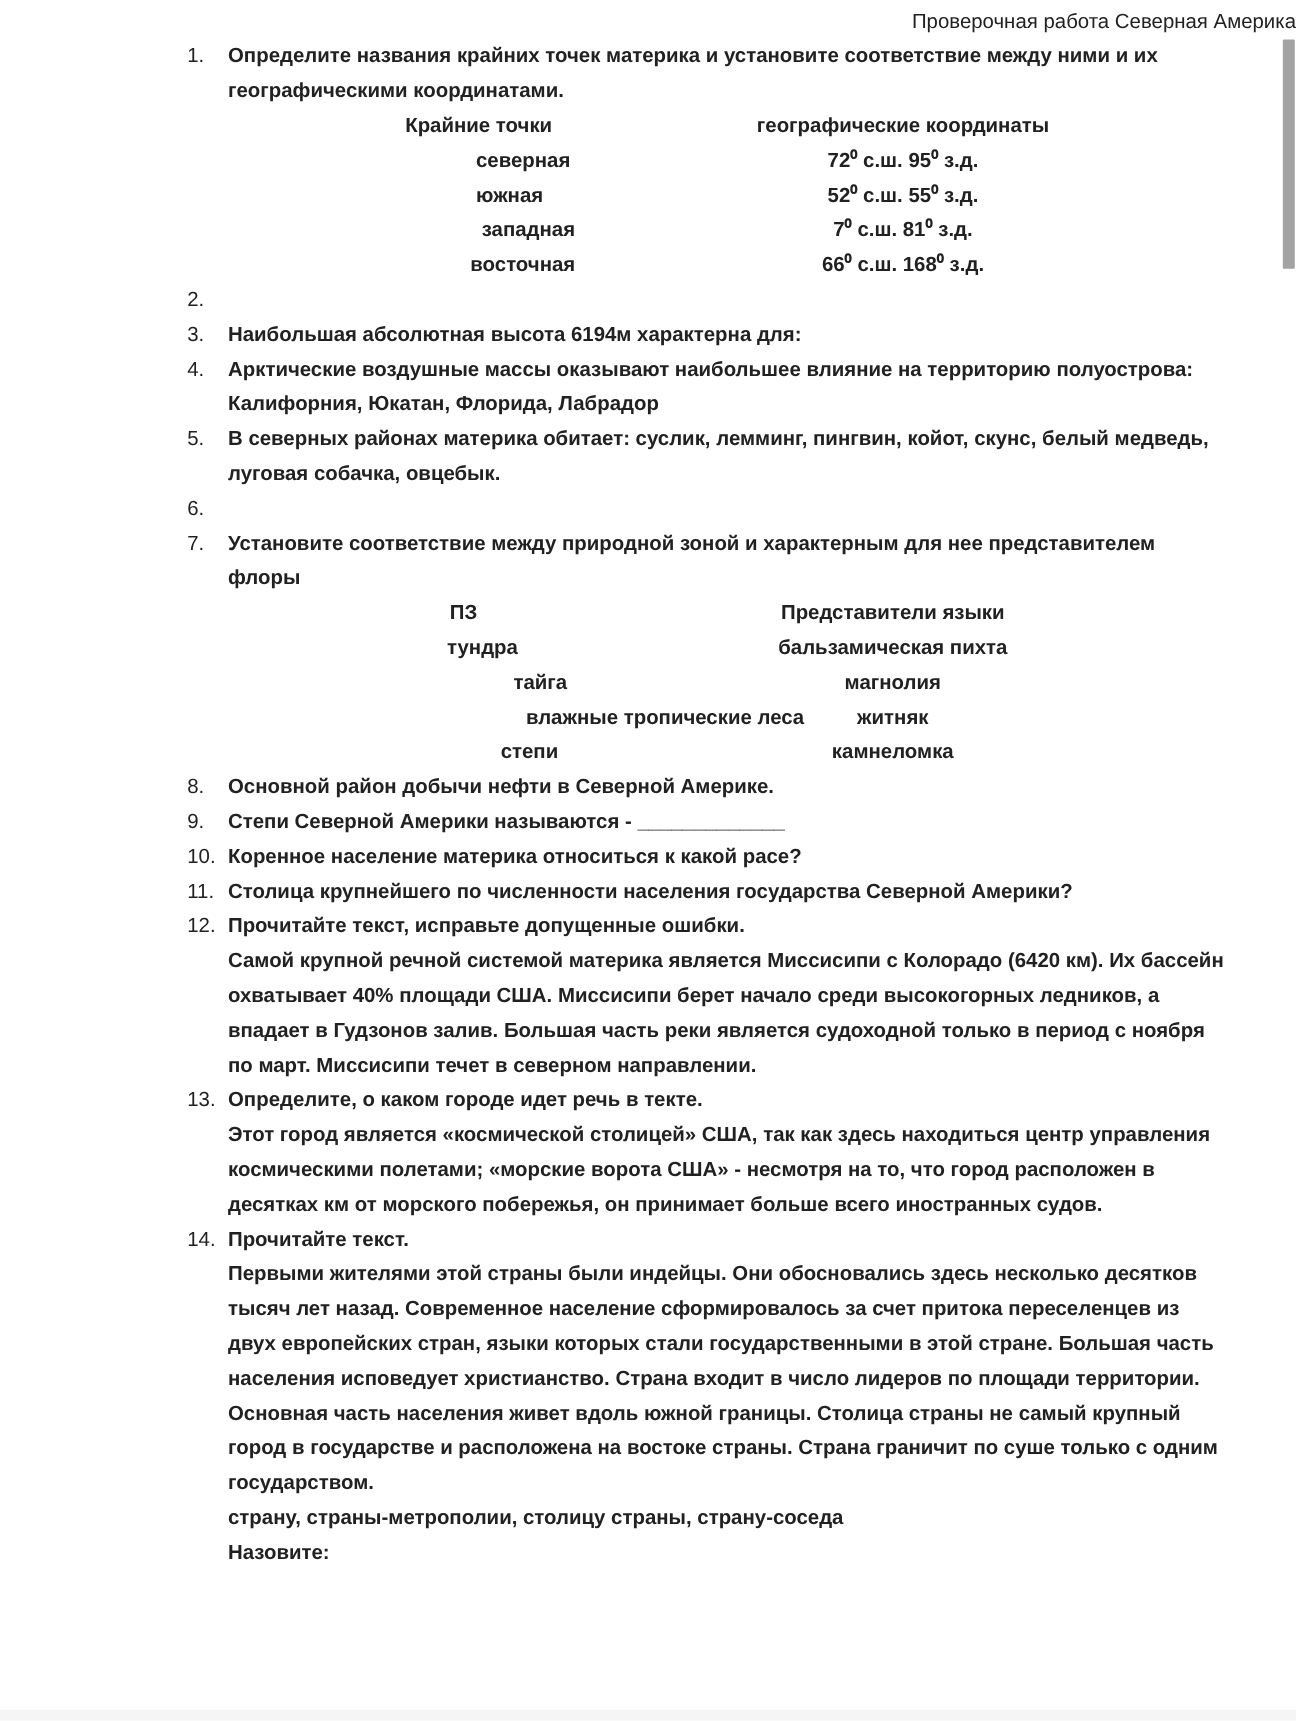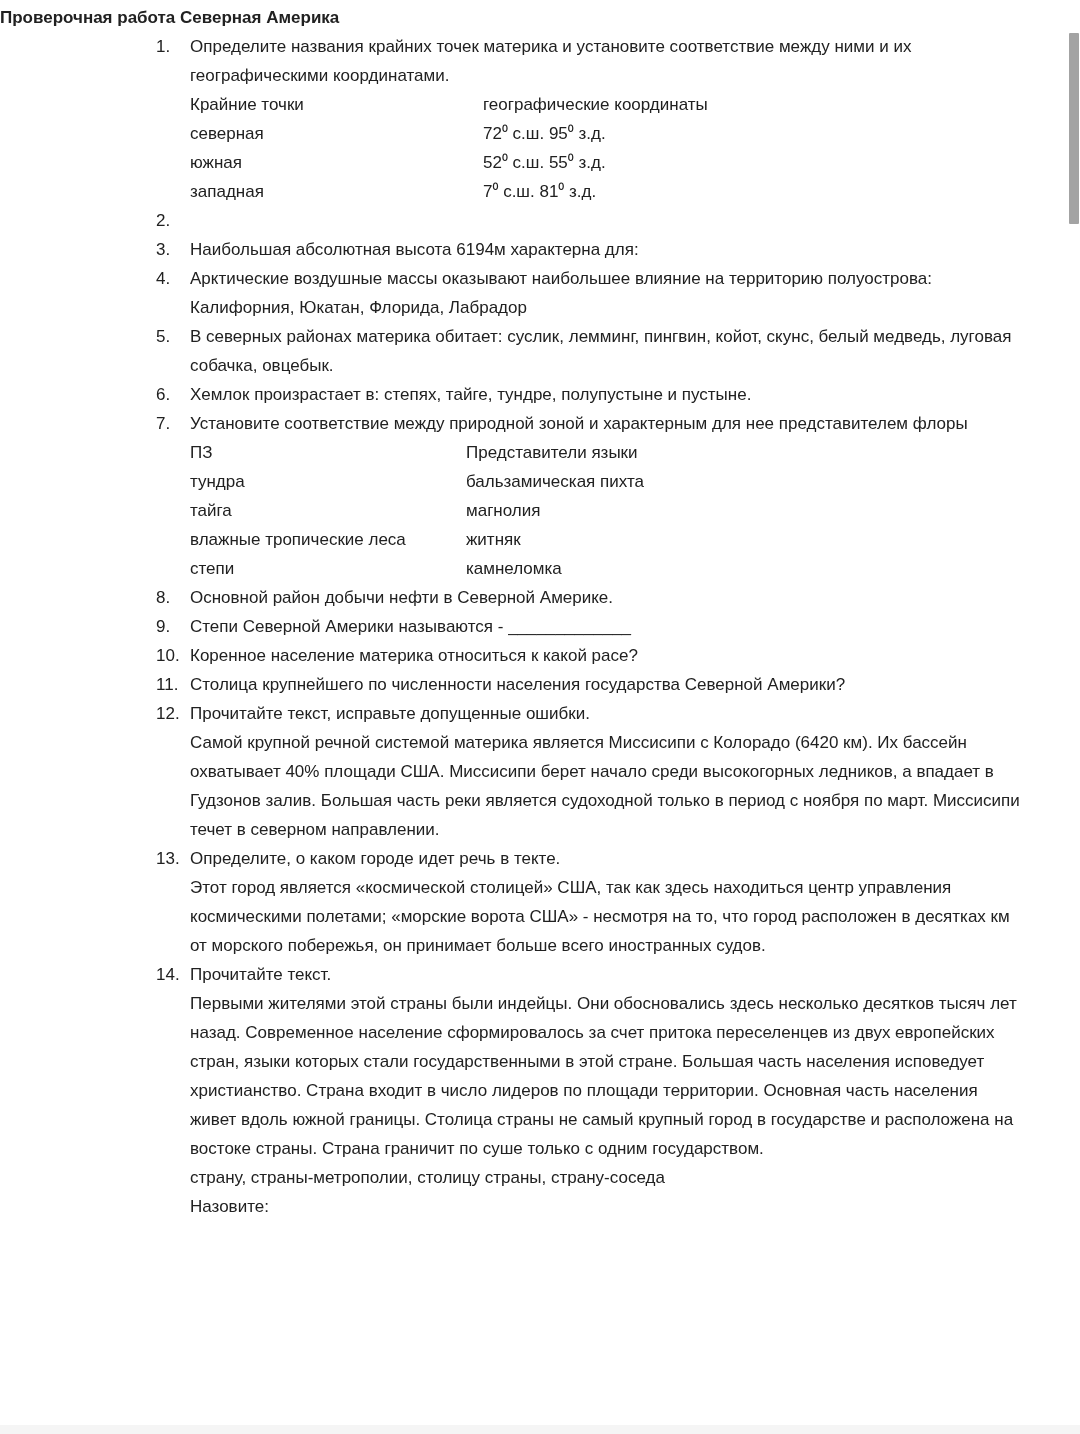--- a/index.html
+++ b/index.html
@@ -14,41 +14,43 @@
     font-size: 17px;
     line-height: 29px;
     color: #212121;
     position: relative;
     overflow: hidden;
   }
   .page {
     padding-top: 3px;
   }
   .title {
-    font-weight: 700;
-    text-align: left;
+    font-weight: 400;
+    text-align: right;
   }
   .q {
     display: flex;
     align-items: flex-start;
   }
   .qnum {
     margin-left: 156px;
     width: 34px;
     flex: 0 0 34px;
   }
   .qbody {
     width: 832px;
     flex: 0 0 832px;
+    font-weight: bold;
   }
   .para {
     margin: 0;
   }
   .pairs .row {
     display: flex;
+    justify-content: center;
   }
   .colw1 {
     width: 293px;
     flex: 0 0 293px;
   }
   .colw7 {
     width: 276px;
     flex: 0 0 276px;
   }
   .scrollbar-thumb {
@@ -90,20 +92,24 @@
           <span>72⁰ с.ш. 95⁰ з.д.</span>
         </div>
         <div class="row">
           <span class="colw1">южная</span>
           <span>52⁰ с.ш. 55⁰ з.д.</span>
         </div>
         <div class="row">
           <span class="colw1">западная</span>
           <span>7⁰ с.ш. 81⁰ з.д.</span>
         </div>
+        <div class="row">
+          <span class="colw1">восточная</span>
+          <span>66⁰ с.ш. 168⁰ з.д.</span>
+        </div>
       </div>
     </div>
   </div>
 
   <div class="q">
     <div class="qnum">2.</div>
     <div class="qbody">
     </div>
   </div>
 
@@ -123,23 +129,20 @@
 
   <div class="q">
     <div class="qnum">5.</div>
     <div class="qbody">
       <p class="para">В северных районах материка обитает: суслик, лемминг, пингвин, койот, скунс, белый медведь, луговая собачка, овцебык.</p>
     </div>
   </div>
 
   <div class="q">
     <div class="qnum">6.</div>
-    <div class="qbody">
-      <p class="para">Хемлок произрастает в: степях, тайге, тундре, полупустыне и пустыне.</p>
-    </div>
   </div>
 
   <div class="q">
     <div class="qnum">7.</div>
     <div class="qbody">
       <p class="para">Установите соответствие между природной зоной и характерным для нее представителем флоры</p>
       <div class="pairs">
         <div class="row">
           <span class="colw7">ПЗ</span>
           <span>Представители языки</span>

